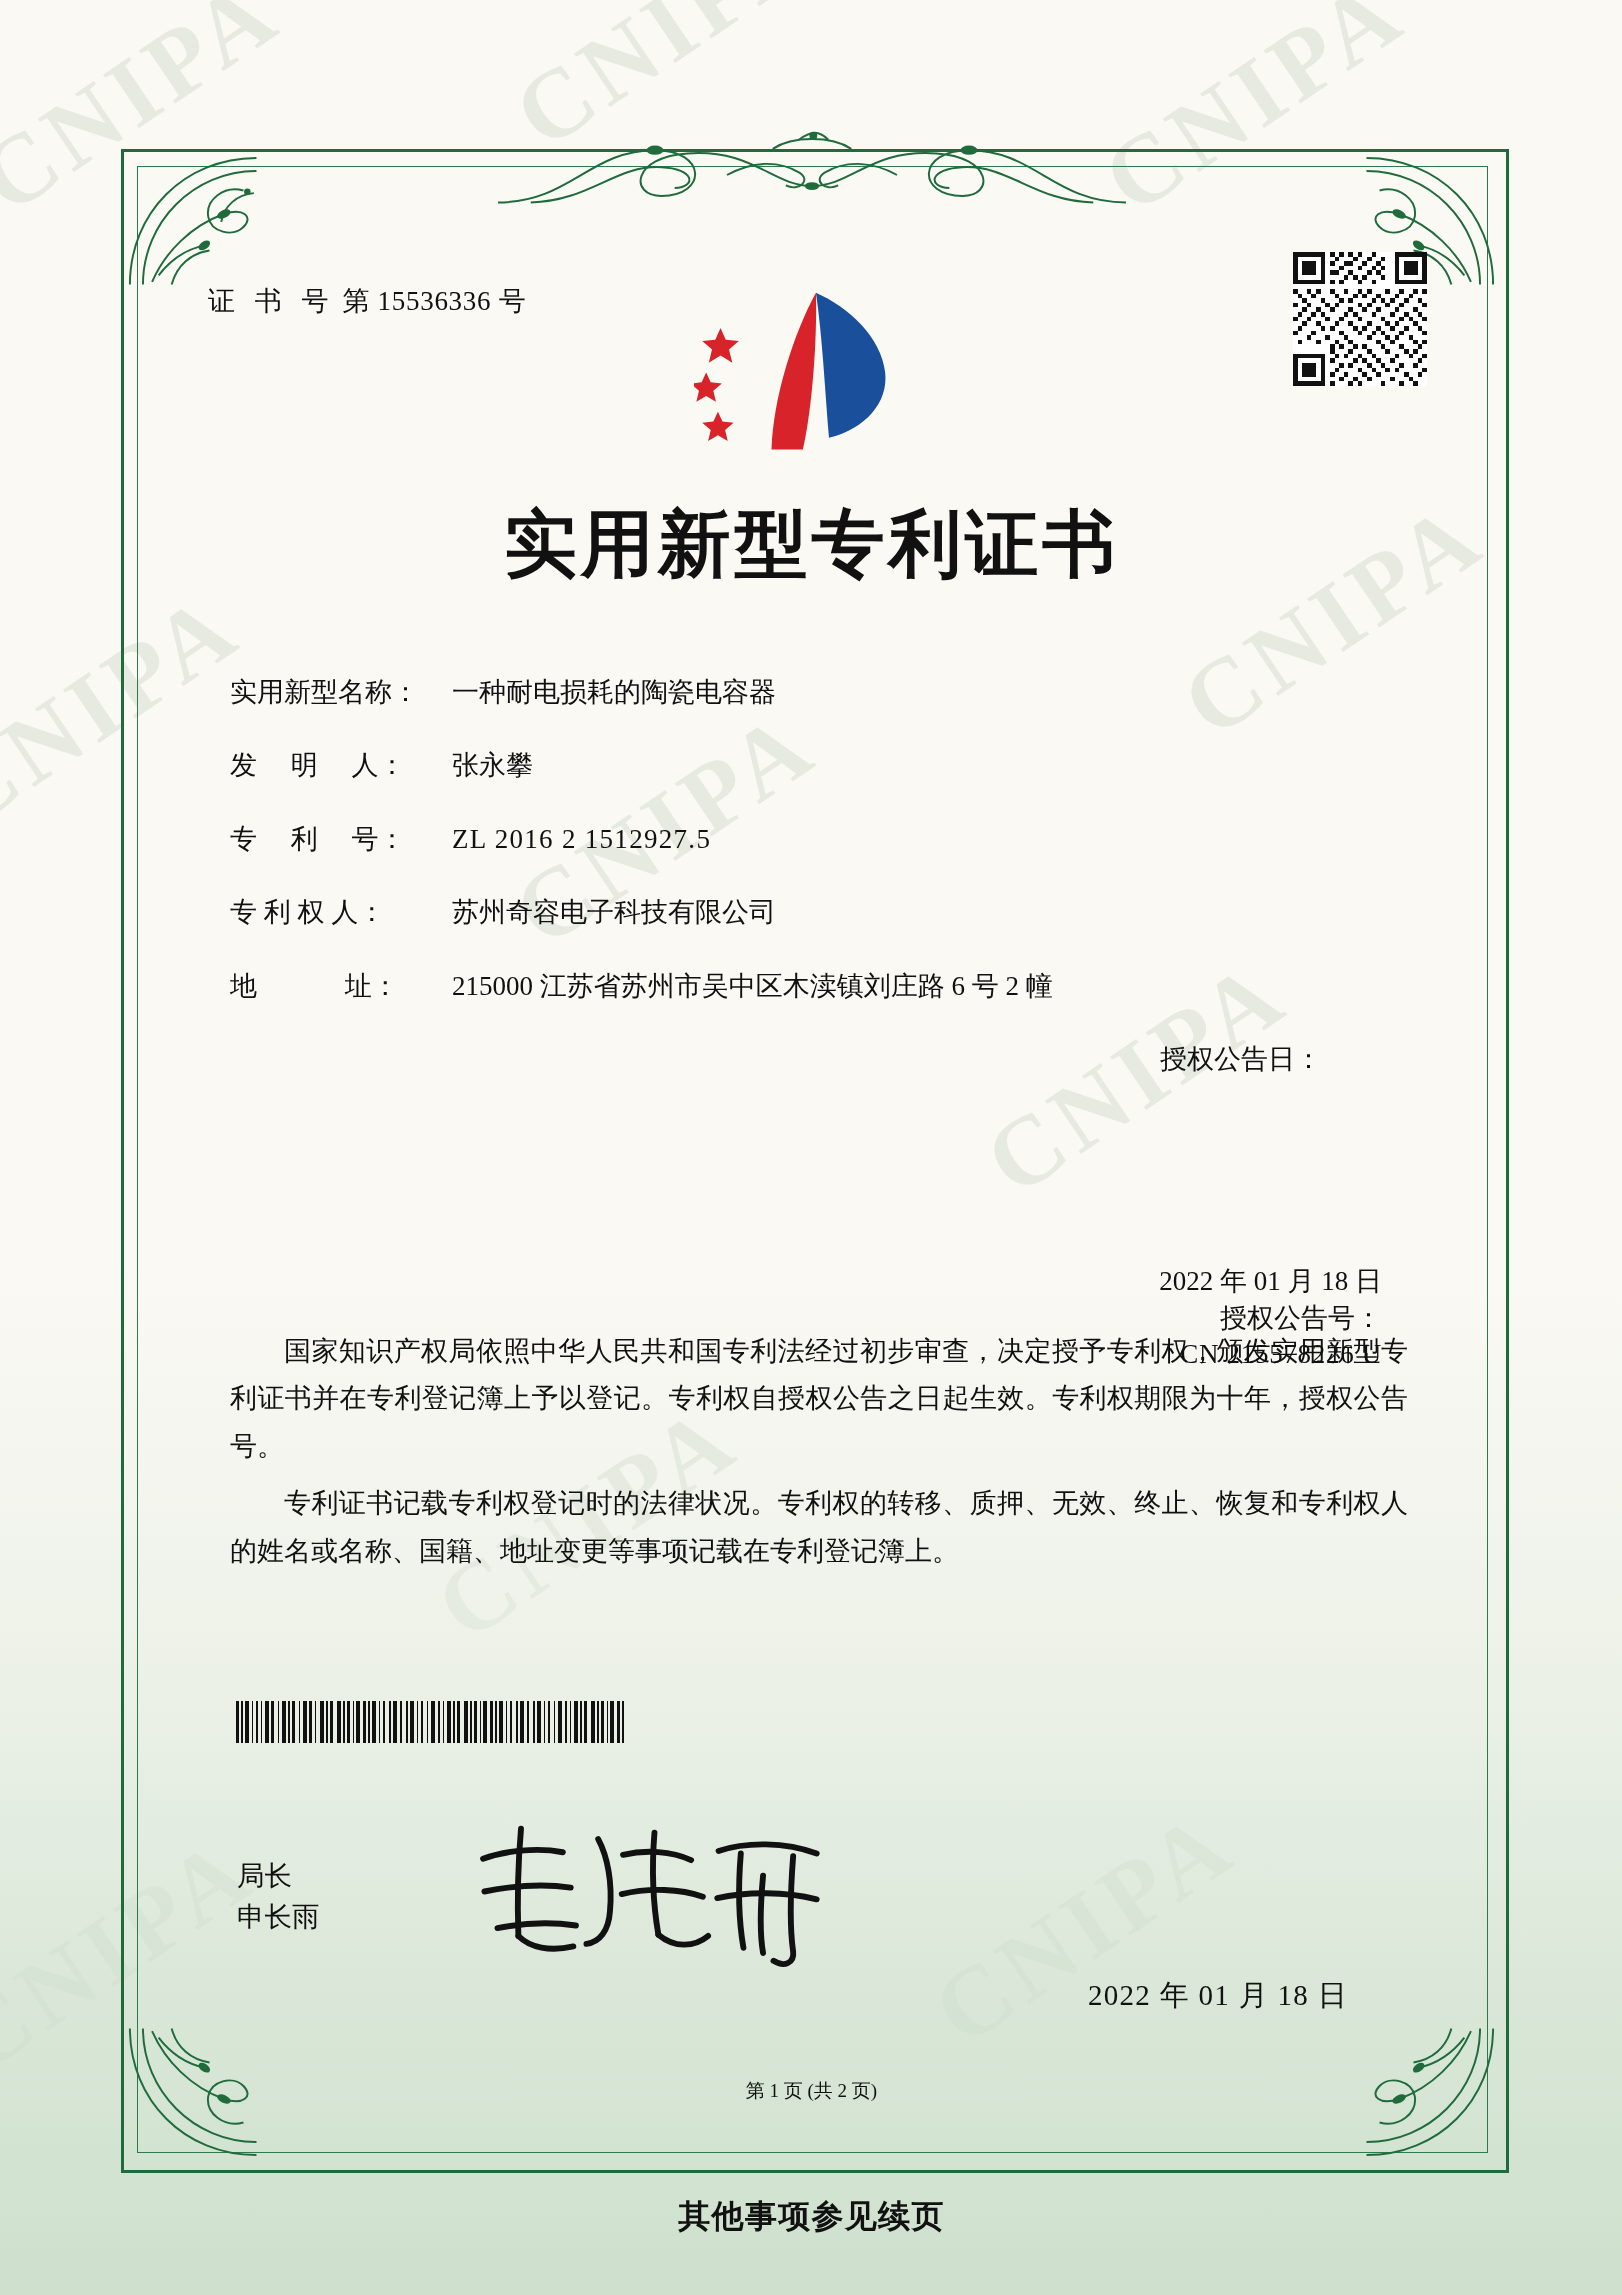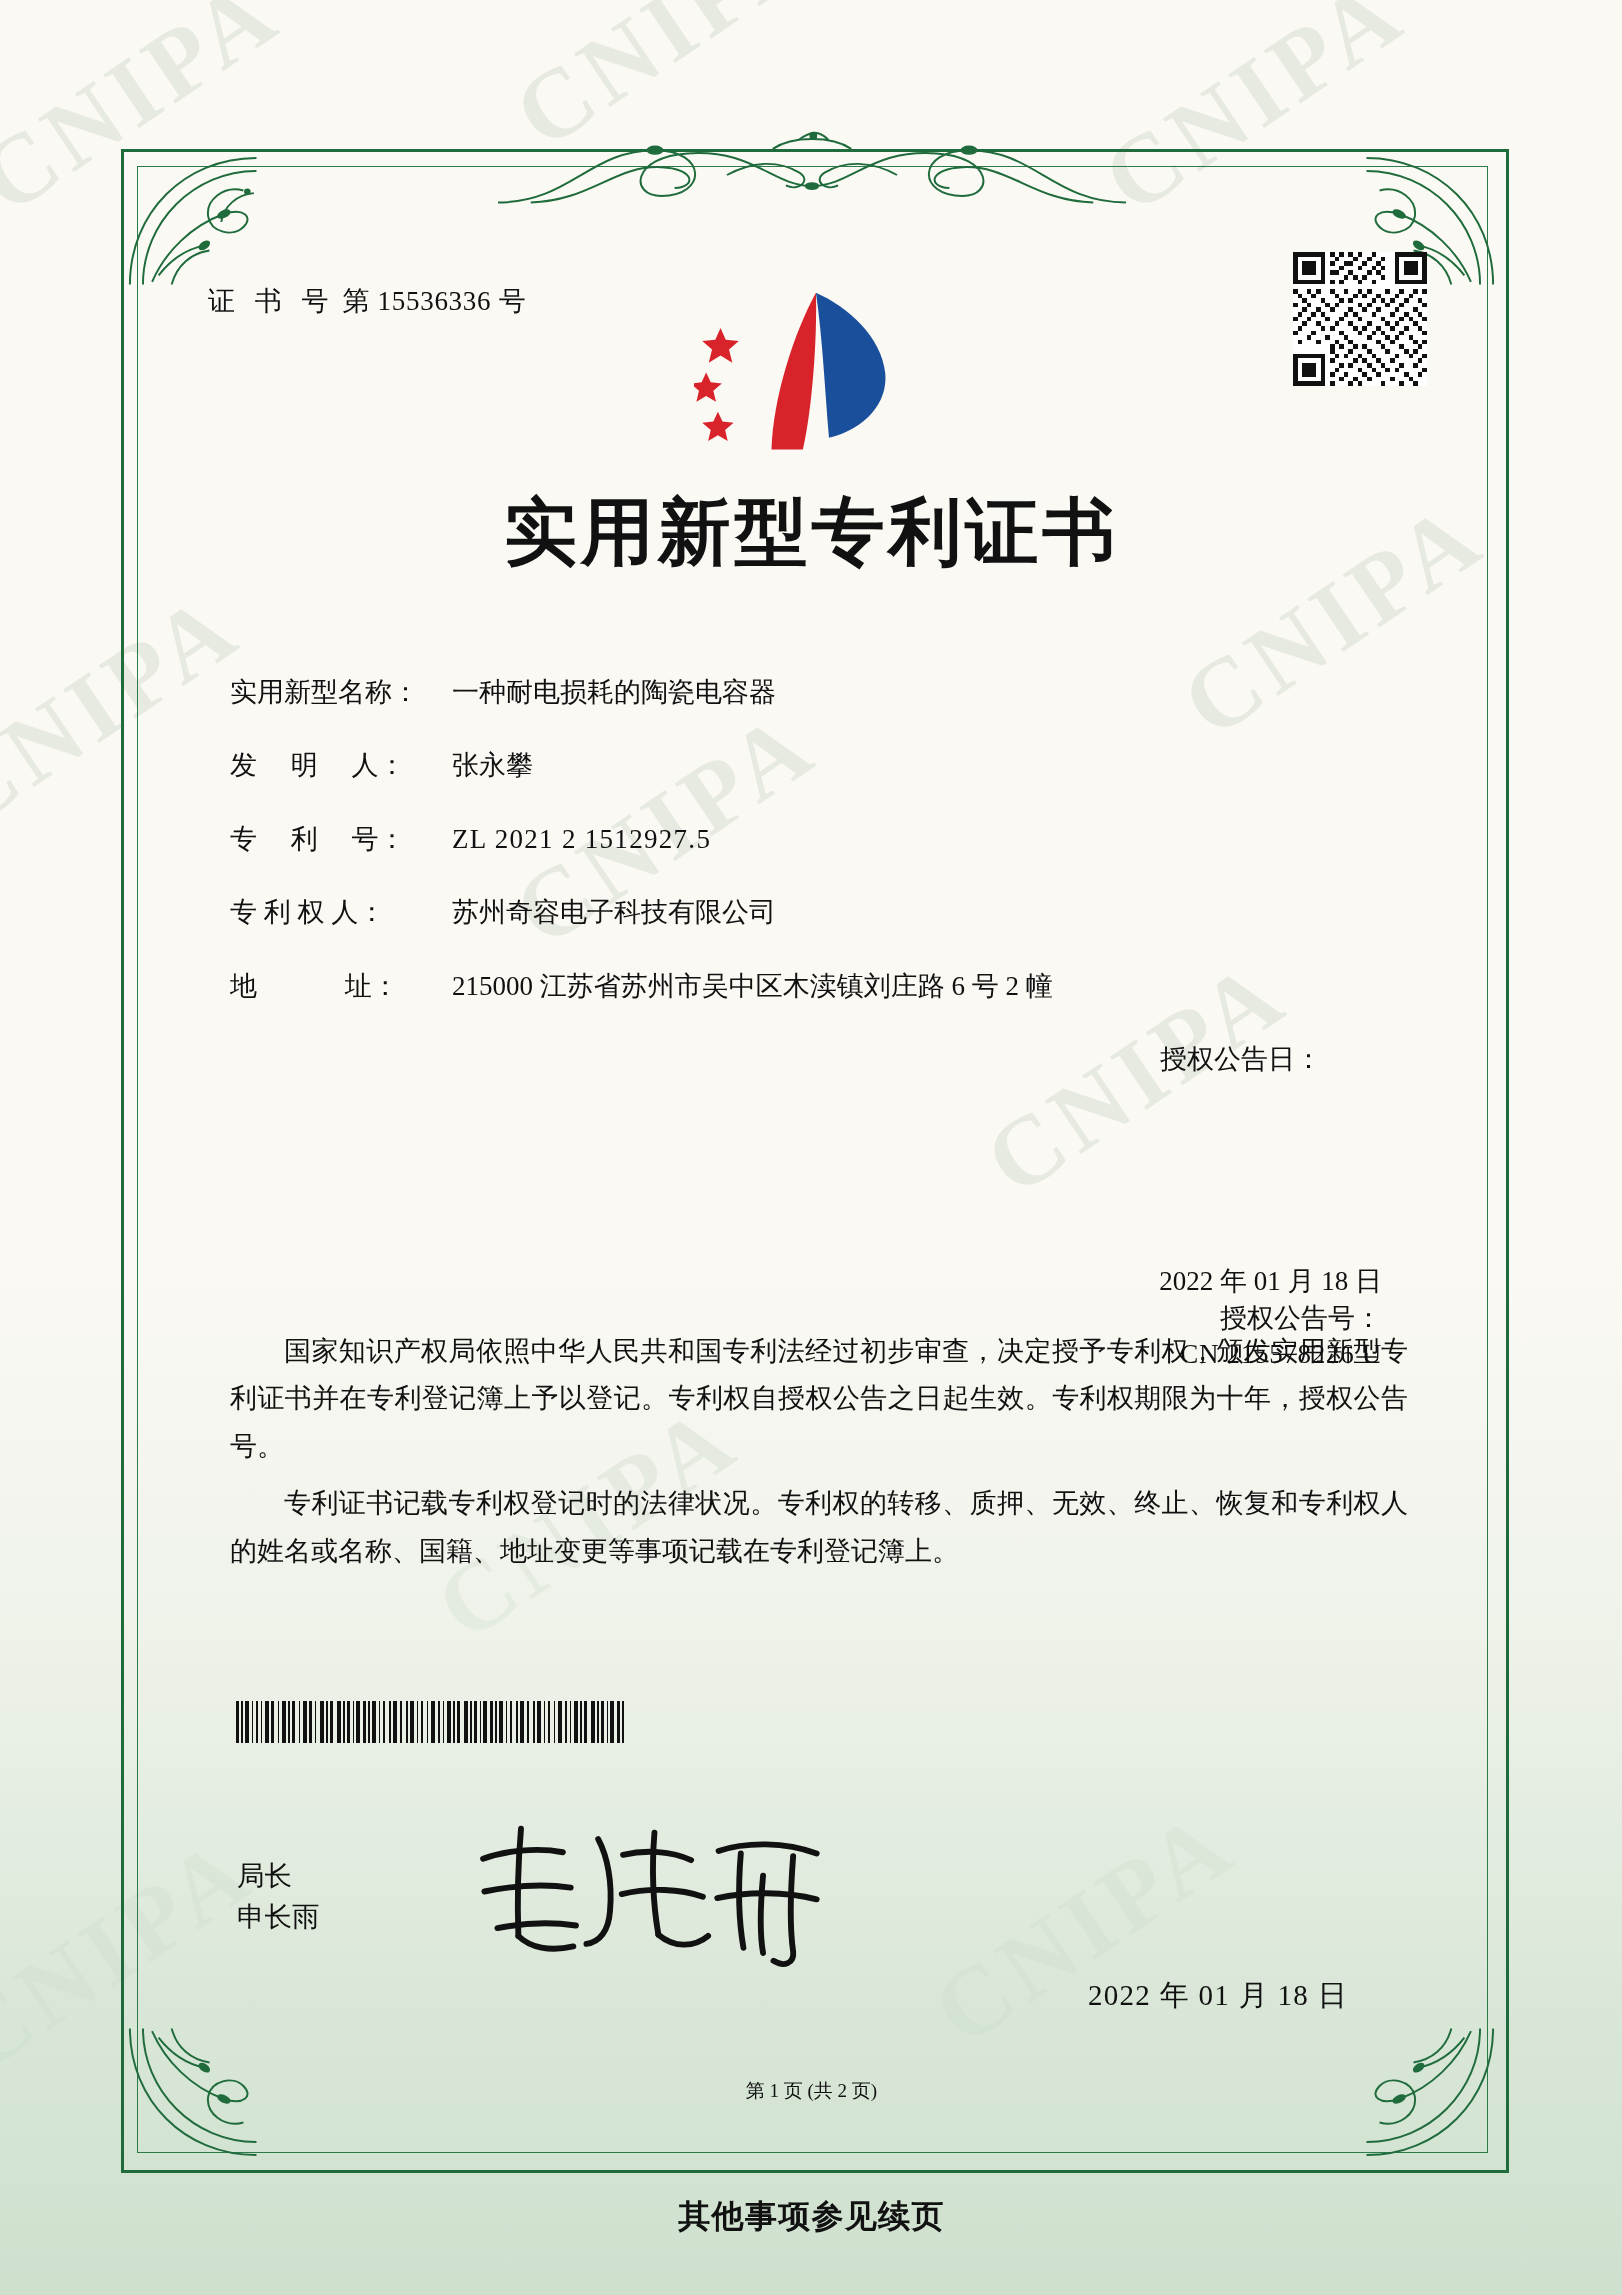--- a/index.html
+++ b/index.html
@@ -114,21 +114,21 @@
     top: 281px;
     transform: translateX(-50%);
     width: 236px;
     height: 196px;
   }
   .emblem svg { width: 100%; height: 100%; display:block; }
 
   .doc-title {
     position: absolute;
     left: 0; right: 0;
-    top: 484px;
+    top: 496px;
     text-align: center;
     font-size: 73px;
     font-weight: bold;
     color: #111;
     letter-spacing: 3.9px;
     font-family: "Liberation Serif", "DejaVu Serif", serif;
   }
 
   
   .fields {
@@ -582,21 +582,21 @@
     <div class="field-row">
       <span class="field-label">实用新型名称：</span>
       <span class="field-value">一种耐电损耗的陶瓷电容器</span>
     </div>
     <div class="field-row">
       <span class="field-label">发　 明 　人：</span>
       <span class="field-value">张永攀</span>
     </div>
     <div class="field-row">
       <span class="field-label">专　 利 　号：</span>
-      <span class="field-value mono">ZL 2021 2 1512927.5</span>
+      <span class="field-value mono">ZL 2016 2 1512927.5</span>
     </div>
     <div class="field-row">
       <span class="field-label">专 利 权 人：</span>
       <span class="field-value">苏州奇容电子科技有限公司</span>
     </div>
     <div class="field-row">
       <span class="field-label">地　　　 址：</span>
       <span class="field-value">215000 江苏省苏州市吴中区木渎镇刘庄路 6 号 2 幢</span>
     </div>
     <div class="field-row dual">

